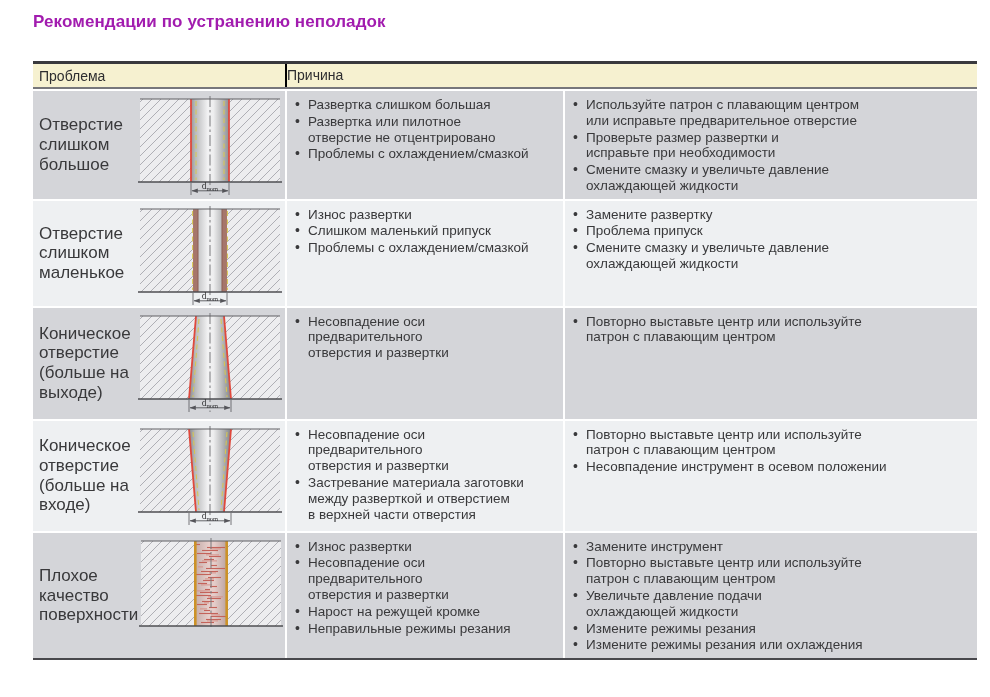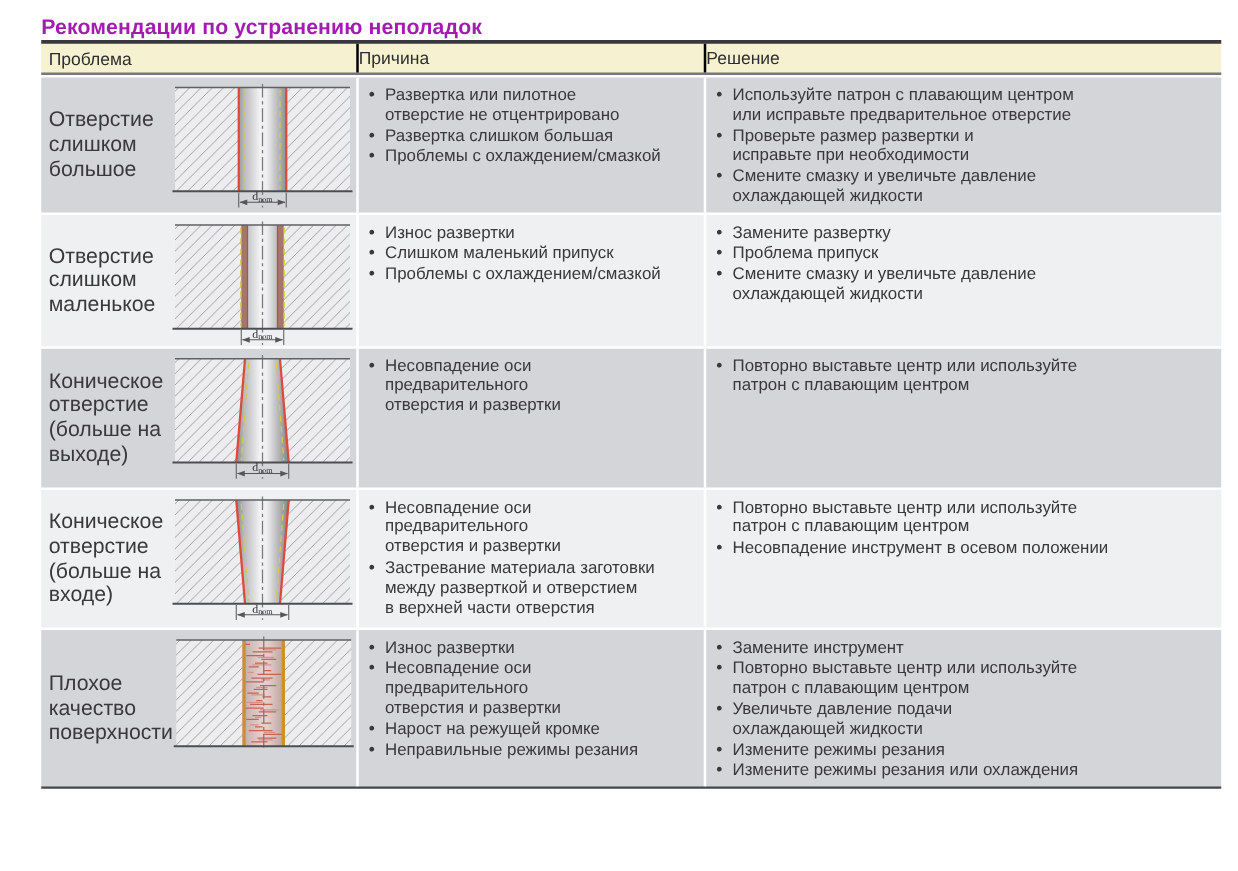--- a/index.html
+++ b/index.html
@@ -6,21 +6,21 @@
   body {
     width:990px; height:697px; background:#ffffff;
     font-family:"Liberation Sans", sans-serif;
     color:#39393b; overflow:hidden;
   }
   .page { padding:12px 13px 0 33px; }
   .doc-title {
     font-size:17px; font-weight:bold; color:#a21caf;
     margin:0; letter-spacing:0.1px;
   }
-  .trouble-table { width:944px; border-bottom:2px solid #48484c; }
+  .trouble-table { width:944px; margin-top:29px; border-bottom:2px solid #48484c; }
   .t-header {
     display:grid; grid-template-columns:252px 278px 414px;
     background:#f6f1d0;
     border-top:3px solid #39393d;
     border-bottom:2px solid #77777b;
     height:23px; align-items:center;
     font-size:14px; color:#2d2d2f;
   }
   .h-cell { overflow:hidden; }
   .h-cell.first { padding-left:6px; text-align:left; }
@@ -52,21 +52,20 @@
 </head>
 <body>
 
 <div class="page">
   <h1 class="doc-title">Рекомендации по устранению неполадок</h1>
 
   <div class="trouble-table">
     <div class="t-header">
       <div class="h-cell first">Проблема</div>
       <div class="h-cell mid">Причина</div>
-      <div class="h-cell last">Решение</div>
     </div>
     <div class="t-body" id="t-body">
   <div class="t-row dark r0">
     <div class="cell col-problem">
       <div class="problem-label">Отверстие
 слишком
 большое</div>
       <div class="diagram-wrap"><svg width="146" height="100" viewBox="0 0 146 100" xmlns="http://www.w3.org/2000/svg">
     <defs>
       <pattern id="p0" width="9" height="9" patternUnits="userSpaceOnUse">
@@ -97,23 +96,23 @@
     <line x1="54" y1="87" x2="54" y2="99" stroke="#55555a" stroke-width="0.8"></line>
       <line x1="92" y1="87" x2="92" y2="99" stroke="#55555a" stroke-width="0.8"></line>
       <line x1="55" y1="94.8" x2="91" y2="94.8" stroke="#55555a" stroke-width="0.9"></line>
       <polygon points="54.6,94.8 60.8,92.5 60.8,97.1" fill="#55555a"></polygon>
       <polygon points="91.4,94.8 85.2,92.5 85.2,97.1" fill="#55555a"></polygon>
       <text x="73" y="93" text-anchor="middle" font-size="9.5" fill="#333336" font-family="Liberation Serif, serif">d<tspan font-size="6.5" dy="1.6">nom</tspan></text>
   </svg></div>
     </div>
     <div class="cell col-causes">
       <ul class="bullets">
+              <li>Развертка слишком большая</li>
               <li>Развертка или пилотное
 отверстие не отцентрировано</li>
-              <li>Развертка слишком большая</li>
               <li>Проблемы с охлаждением/смазкой</li>
             </ul>
     </div>
     <div class="cell col-solutions">
       <ul class="bullets">
               <li>Используйте патрон с плавающим центром
 или исправьте предварительное отверстие</li>
               <li>Проверьте размер развертки и
 исправьте при необходимости</li>
               <li>Смените смазку и увеличьте давление

